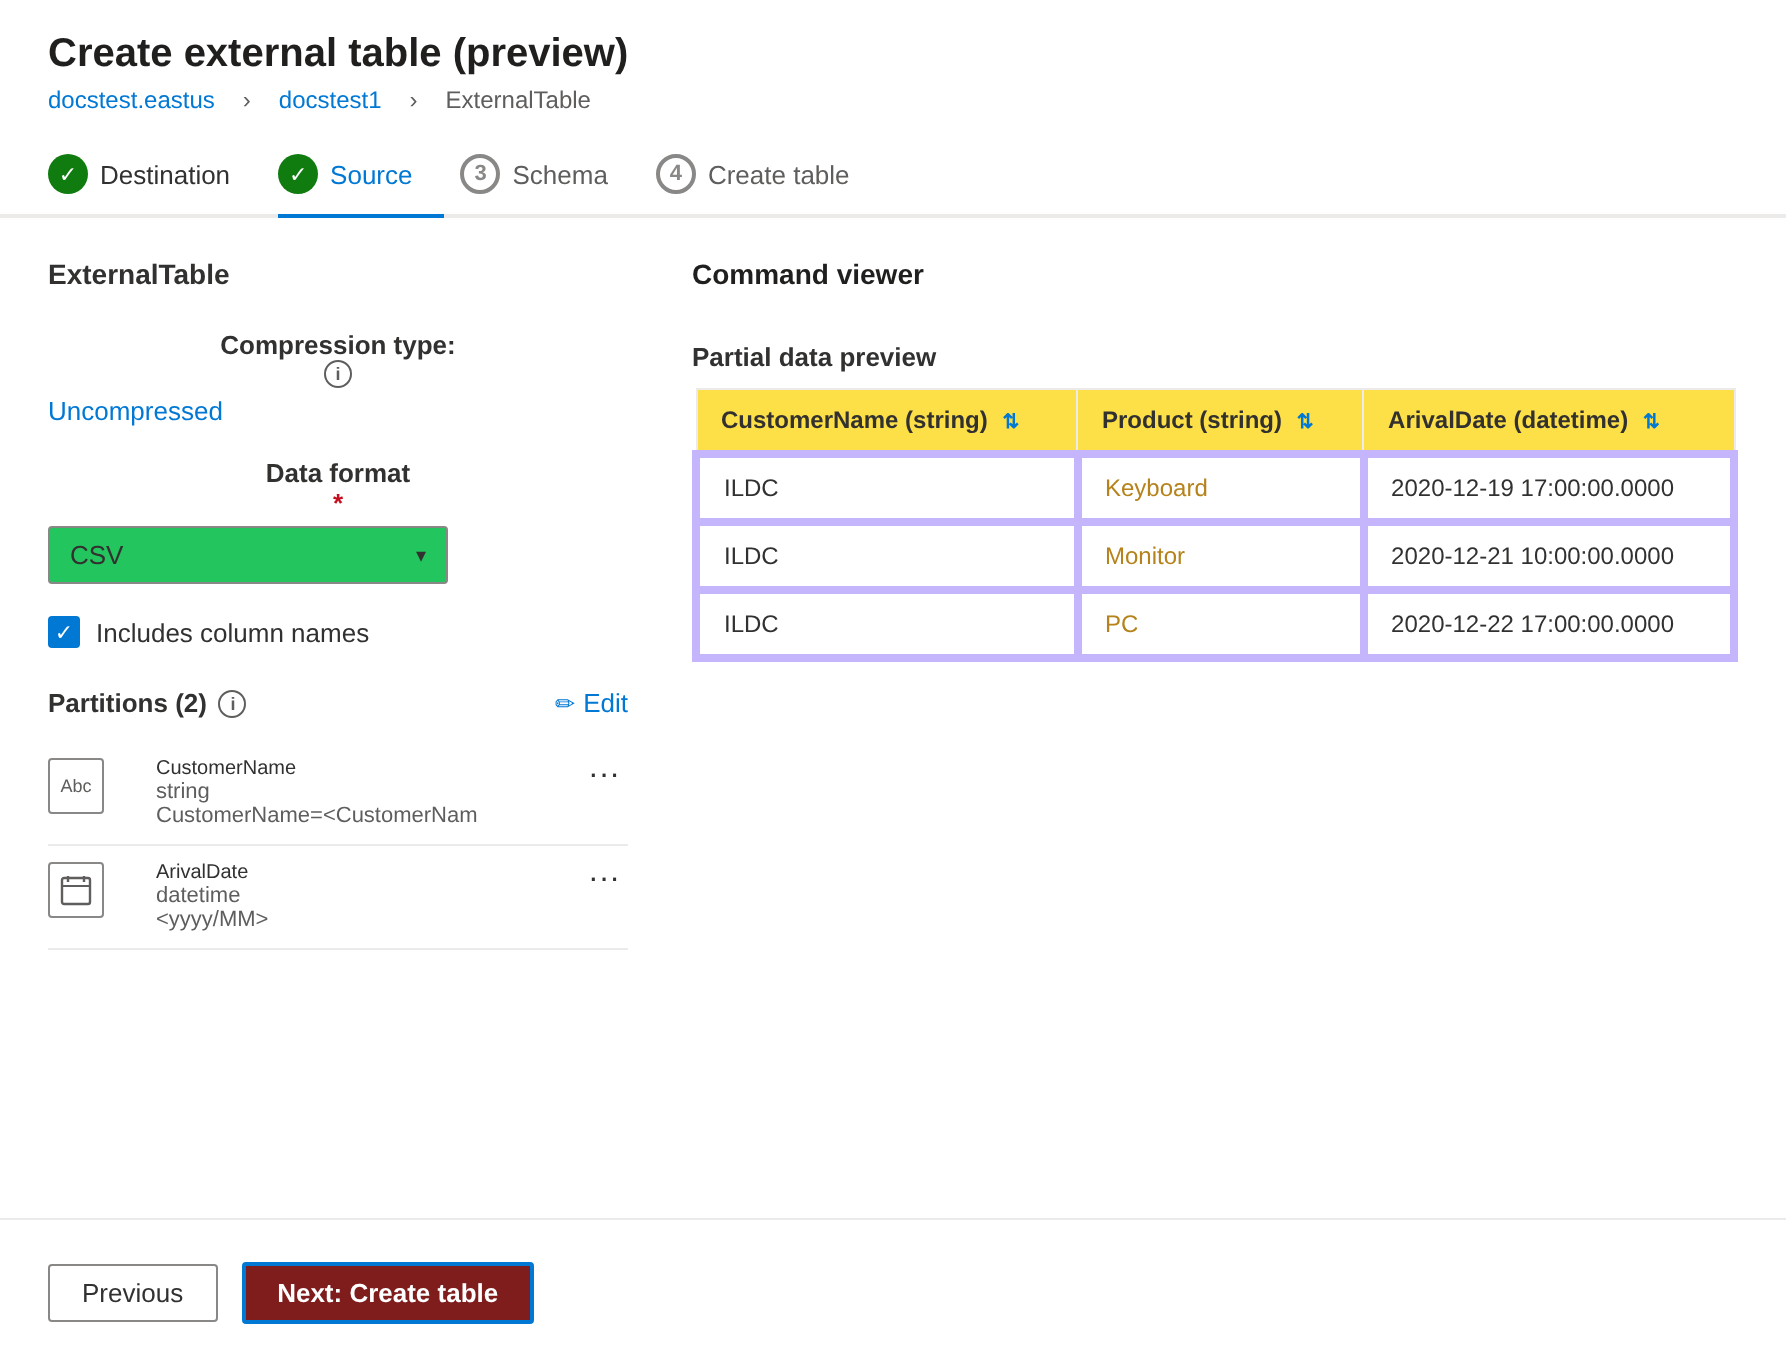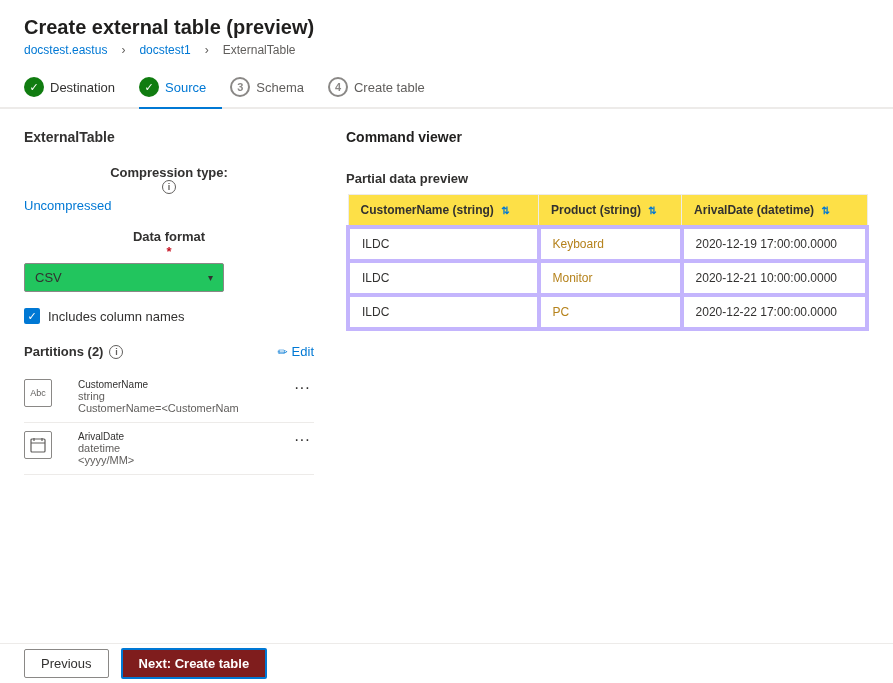--- a/index.html
+++ b/index.html
@@ -259,21 +259,21 @@
     }
     .sort-icon {
       color: #0078d4;
       margin-left: 4px;
       font-size: 10px;
     }
     .footer {
       display: flex;
       align-items: center;
       gap: 12px;
-      padding: 4px 24px;
+      padding: 21px 24px;
       border-top: 1px solid #edebe9;
     }
     .btn-prev {
       padding: 6px 16px;
       border: 1px solid #8a8886;
       background: #fff;
       color: #323130;
       cursor: pointer;
       font-size: 13px;
       border-radius: 2px;

